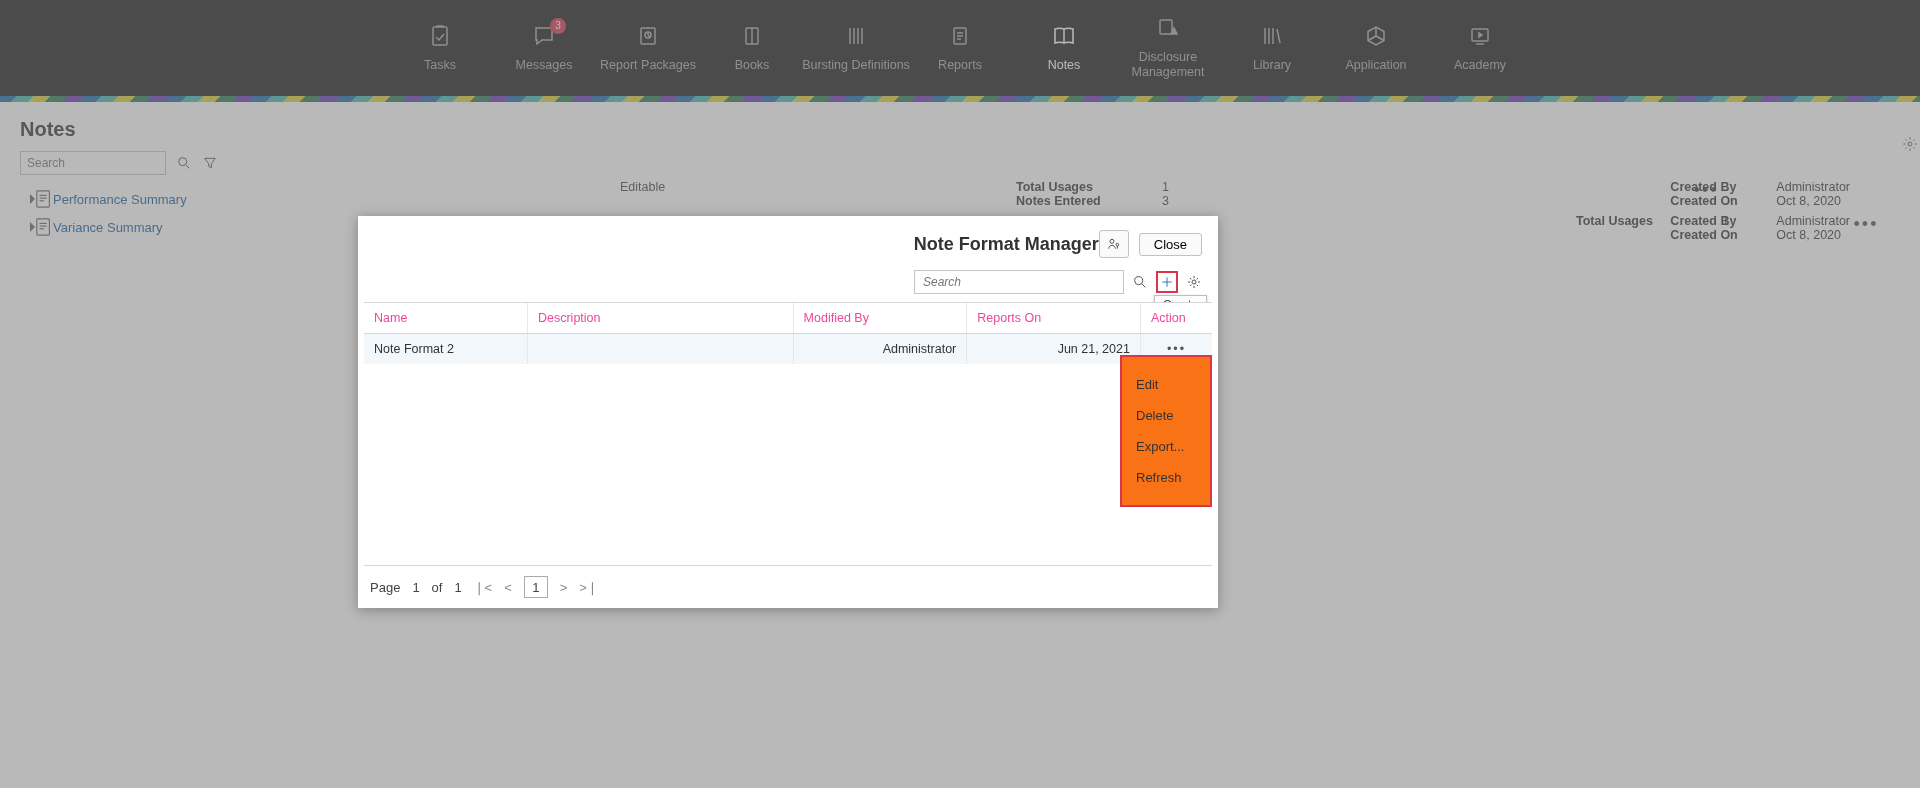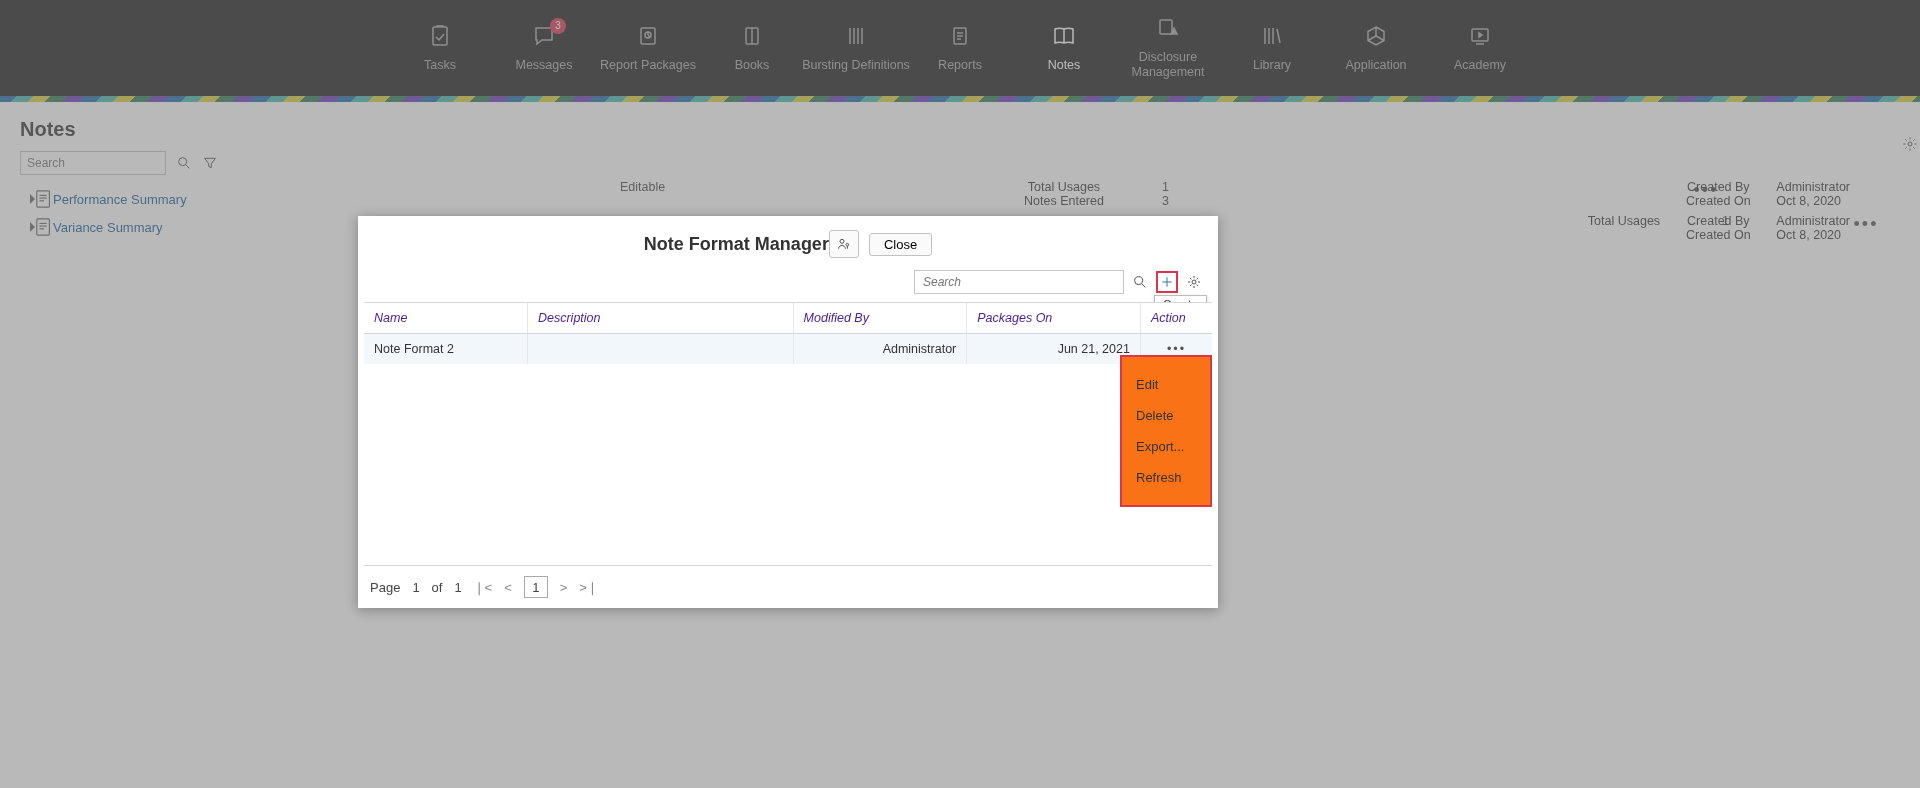--- a/index.html
+++ b/index.html
@@ -116,21 +116,21 @@
     right: 24px;
     width: 1300px;
     display: grid;
     grid-template-columns: 420px 1fr 260px 60px;
     row-gap: 10px;
     font-size: 12.5px;
     color:#444;
   }
   .ds-label { font-weight: bold; }
   .kv-pair { display:flex; gap:10px; }
-  .kv-key { font-weight: normal; min-width:96px; color:#333;text-align:center;}
+  .kv-key { font-weight: bold; min-width:96px; color:#333;}
   .editable { color:#444;margin-left:24px; }
   .more-dots { letter-spacing:2px; font-size:18px; color:#555; cursor:pointer; text-align:center;}
 
   .gear-right { position:absolute; top: 8px; right: -4px; }
 
   
   .gray-overlay {
     position: absolute;
     inset: 0;
     background: rgba(120,120,120,0.52);
@@ -145,21 +145,21 @@
     width: 860px;
     height: 392px;
     background: #fff;
     box-shadow: 0 2px 12px rgba(0,0,0,0.3);
     display: flex;
     flex-direction: column;
   }
   .modal-header {
     display:flex;
     align-items:center;
-    justify-content: center;
+    justify-content: flex-end;
     padding: 14px 16px 8px 16px;
   }
   .modal-title { font-size: 18px; font-weight: bold; }
   .modal-header-right { display:flex; gap:10px; align-items:center;}
   .square-btn {
     width: 30px; height: 28px;
     border: 1px solid #c2c2c2;
     background: #fafafa;
     border-radius: 3px;
     display:flex; align-items:center; justify-content:center;
@@ -213,25 +213,24 @@
     border-top: 1px solid #d6d6d6;
     border-bottom: 1px solid #d6d6d6;
     margin: 0 6px;
     flex: 1;
     position: relative;
   }
   .modal-table table { width:100%; border-collapse: collapse; font-size:12.5px;}
   .modal-table th {
     text-align: left;
     font-weight: normal;
-    color: #4c1d95;
+    color: #ec4899;
     border-bottom: 1px solid #d6d6d6;
     padding: 8px 10px;
     background: #fff;
-    font-style: italic;
   }
   .modal-table th + th, .modal-table td + td { border-left: 1px solid #e7e7e7; }
   .modal-table td {
     padding: 8px 10px;
     background: #f1f7fb;
   }
   .col-name{width:160px;} .col-desc{width:260px;} .col-modby{width:170px; text-align:right;} .col-modon{width:170px; text-align:right;} .col-act{width:70px; text-align:center;}
   .modal-table td.center { text-align:center; }
   .modal-table td.right { text-align:right; }
 
@@ -494,21 +493,21 @@
       </svg>
   </div>
 
   <div class="modal-table">
     <table>
       <thead>
         <tr>
           <th class="col-name">Name</th>
           <th class="col-desc">Description</th>
           <th class="col-modby" style="text-align:left;">Modified By</th>
-          <th class="col-modon" style="text-align:left;">Packages On</th>
+          <th class="col-modon" style="text-align:left;">Reports On</th>
           <th class="col-act" style="text-align:left;">Action</th>
         </tr>
       </thead>
       <tbody>
         <tr>
           <td>Note Format 2</td>
           <td></td>
           <td class="right">Administrator</td>
           <td class="right">Jun 21, 2021</td>
           <td class="center">

